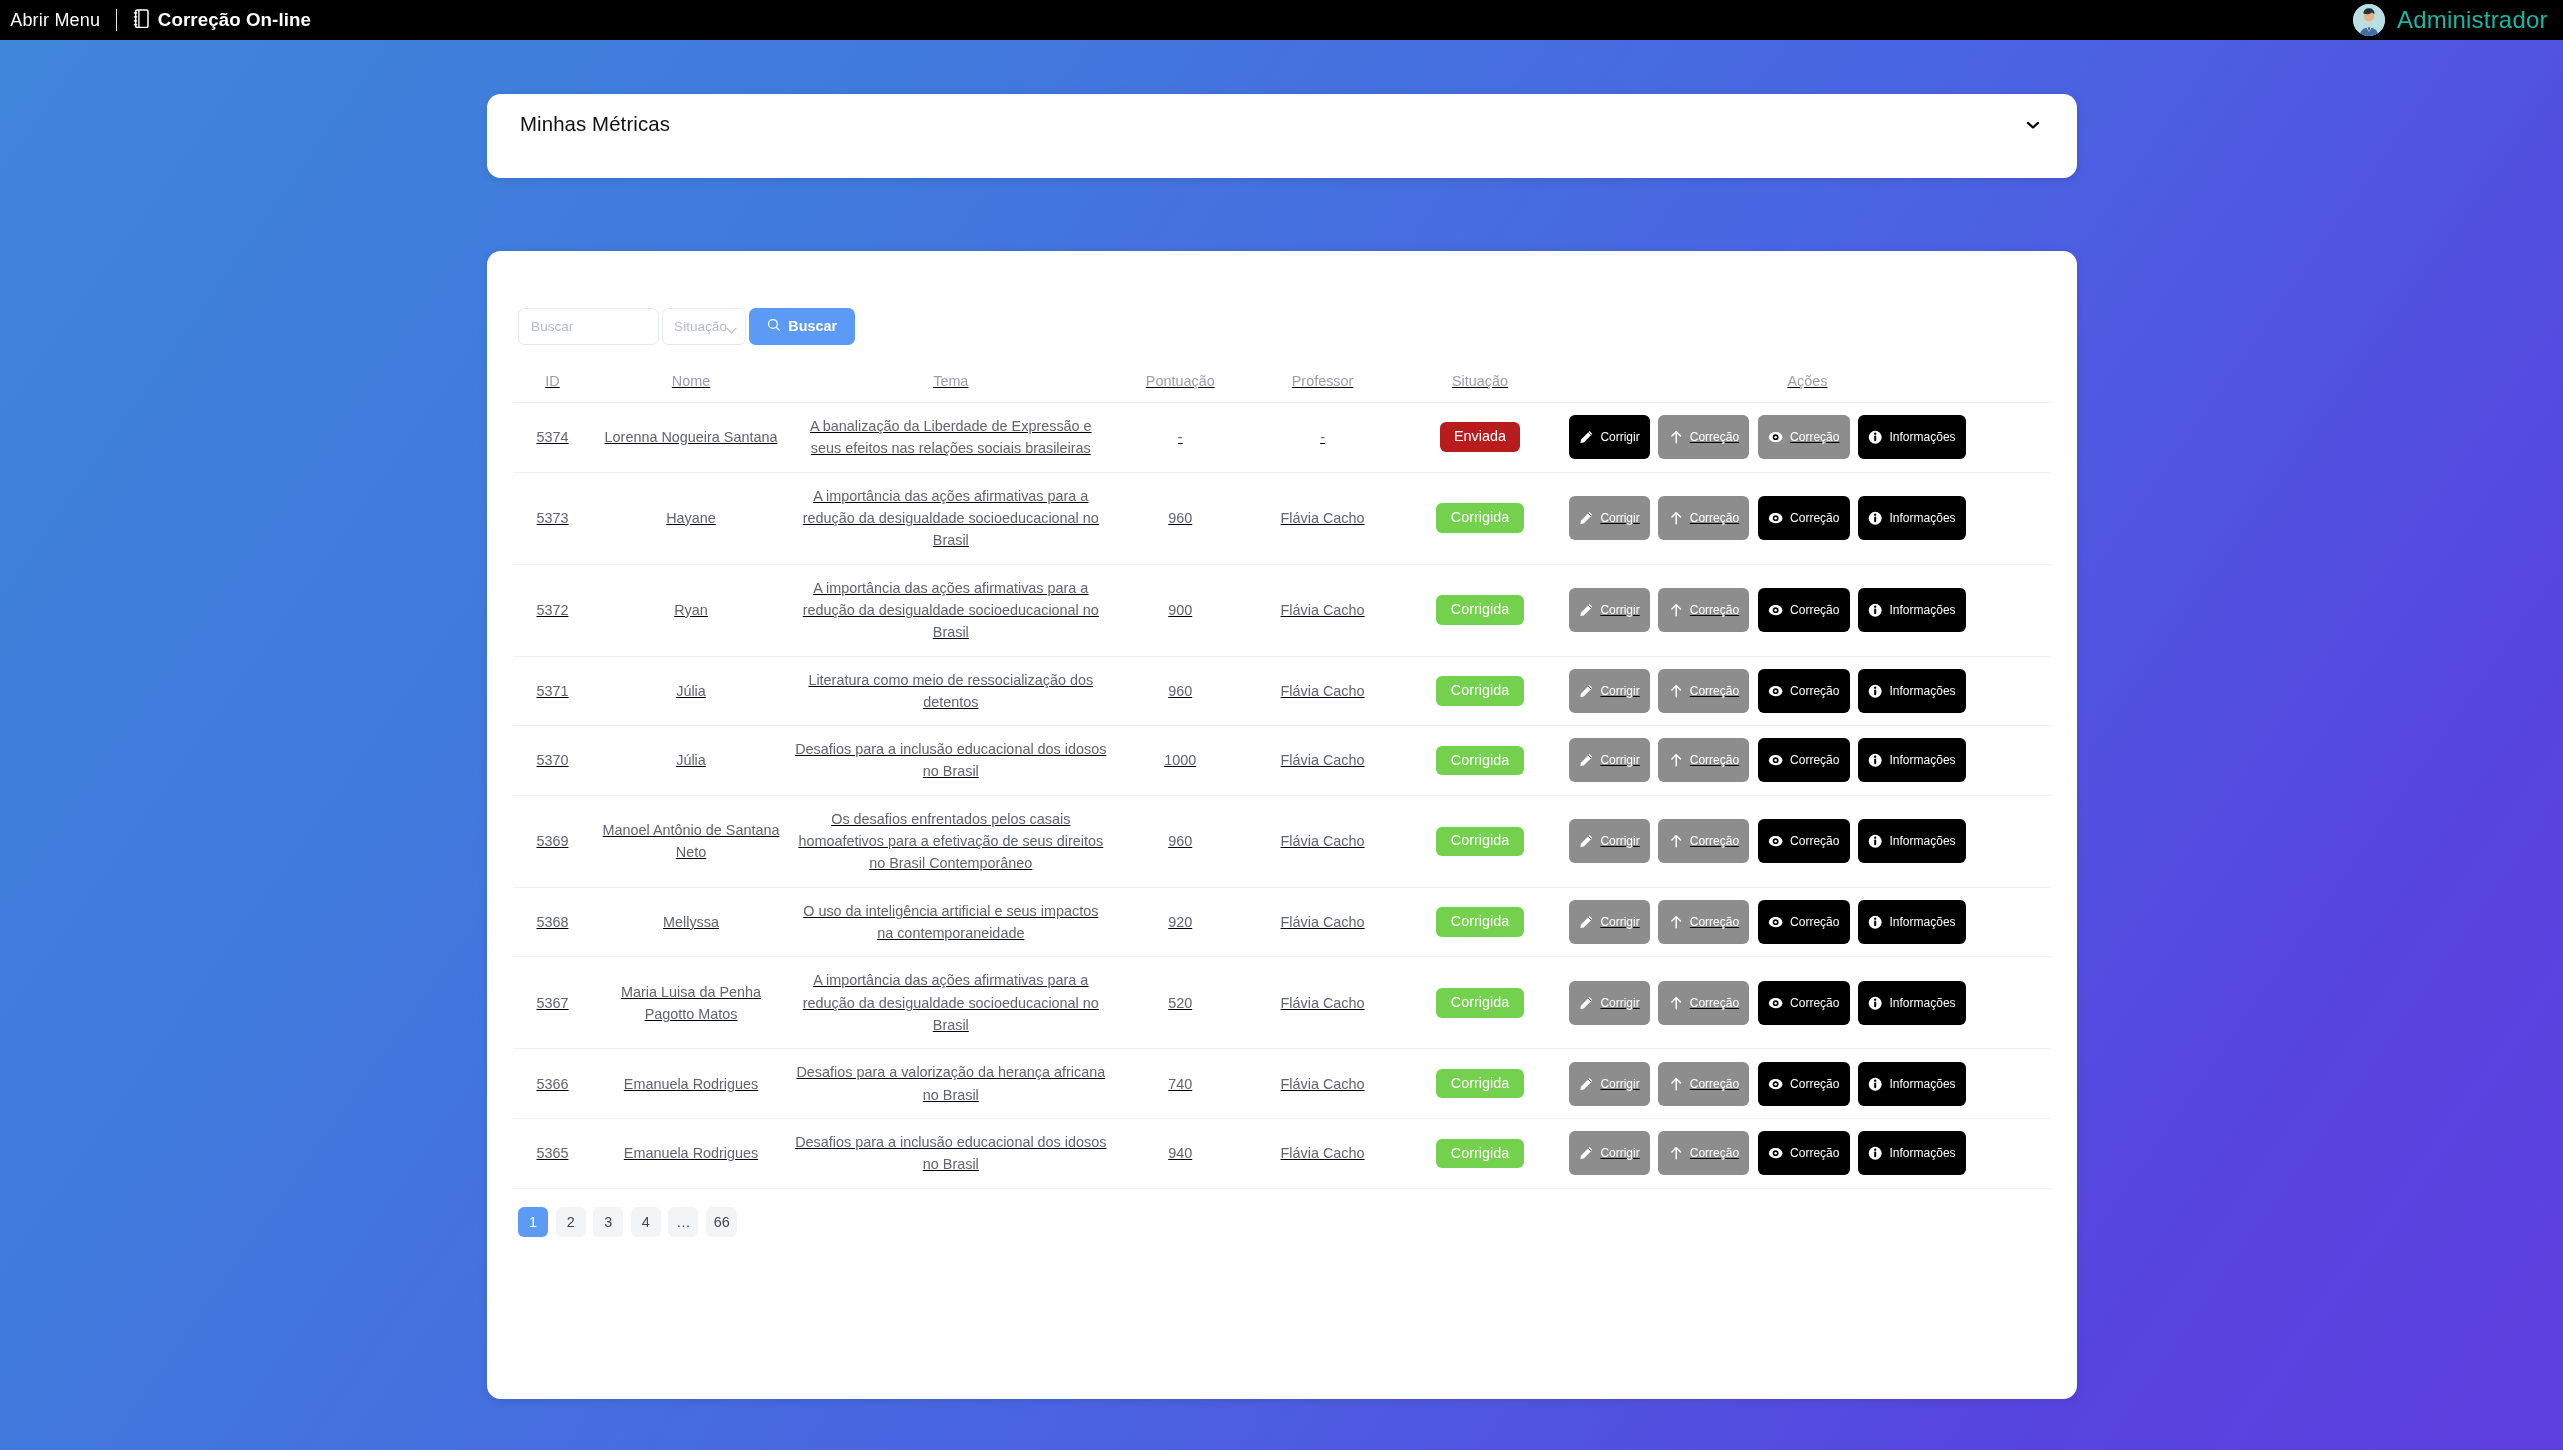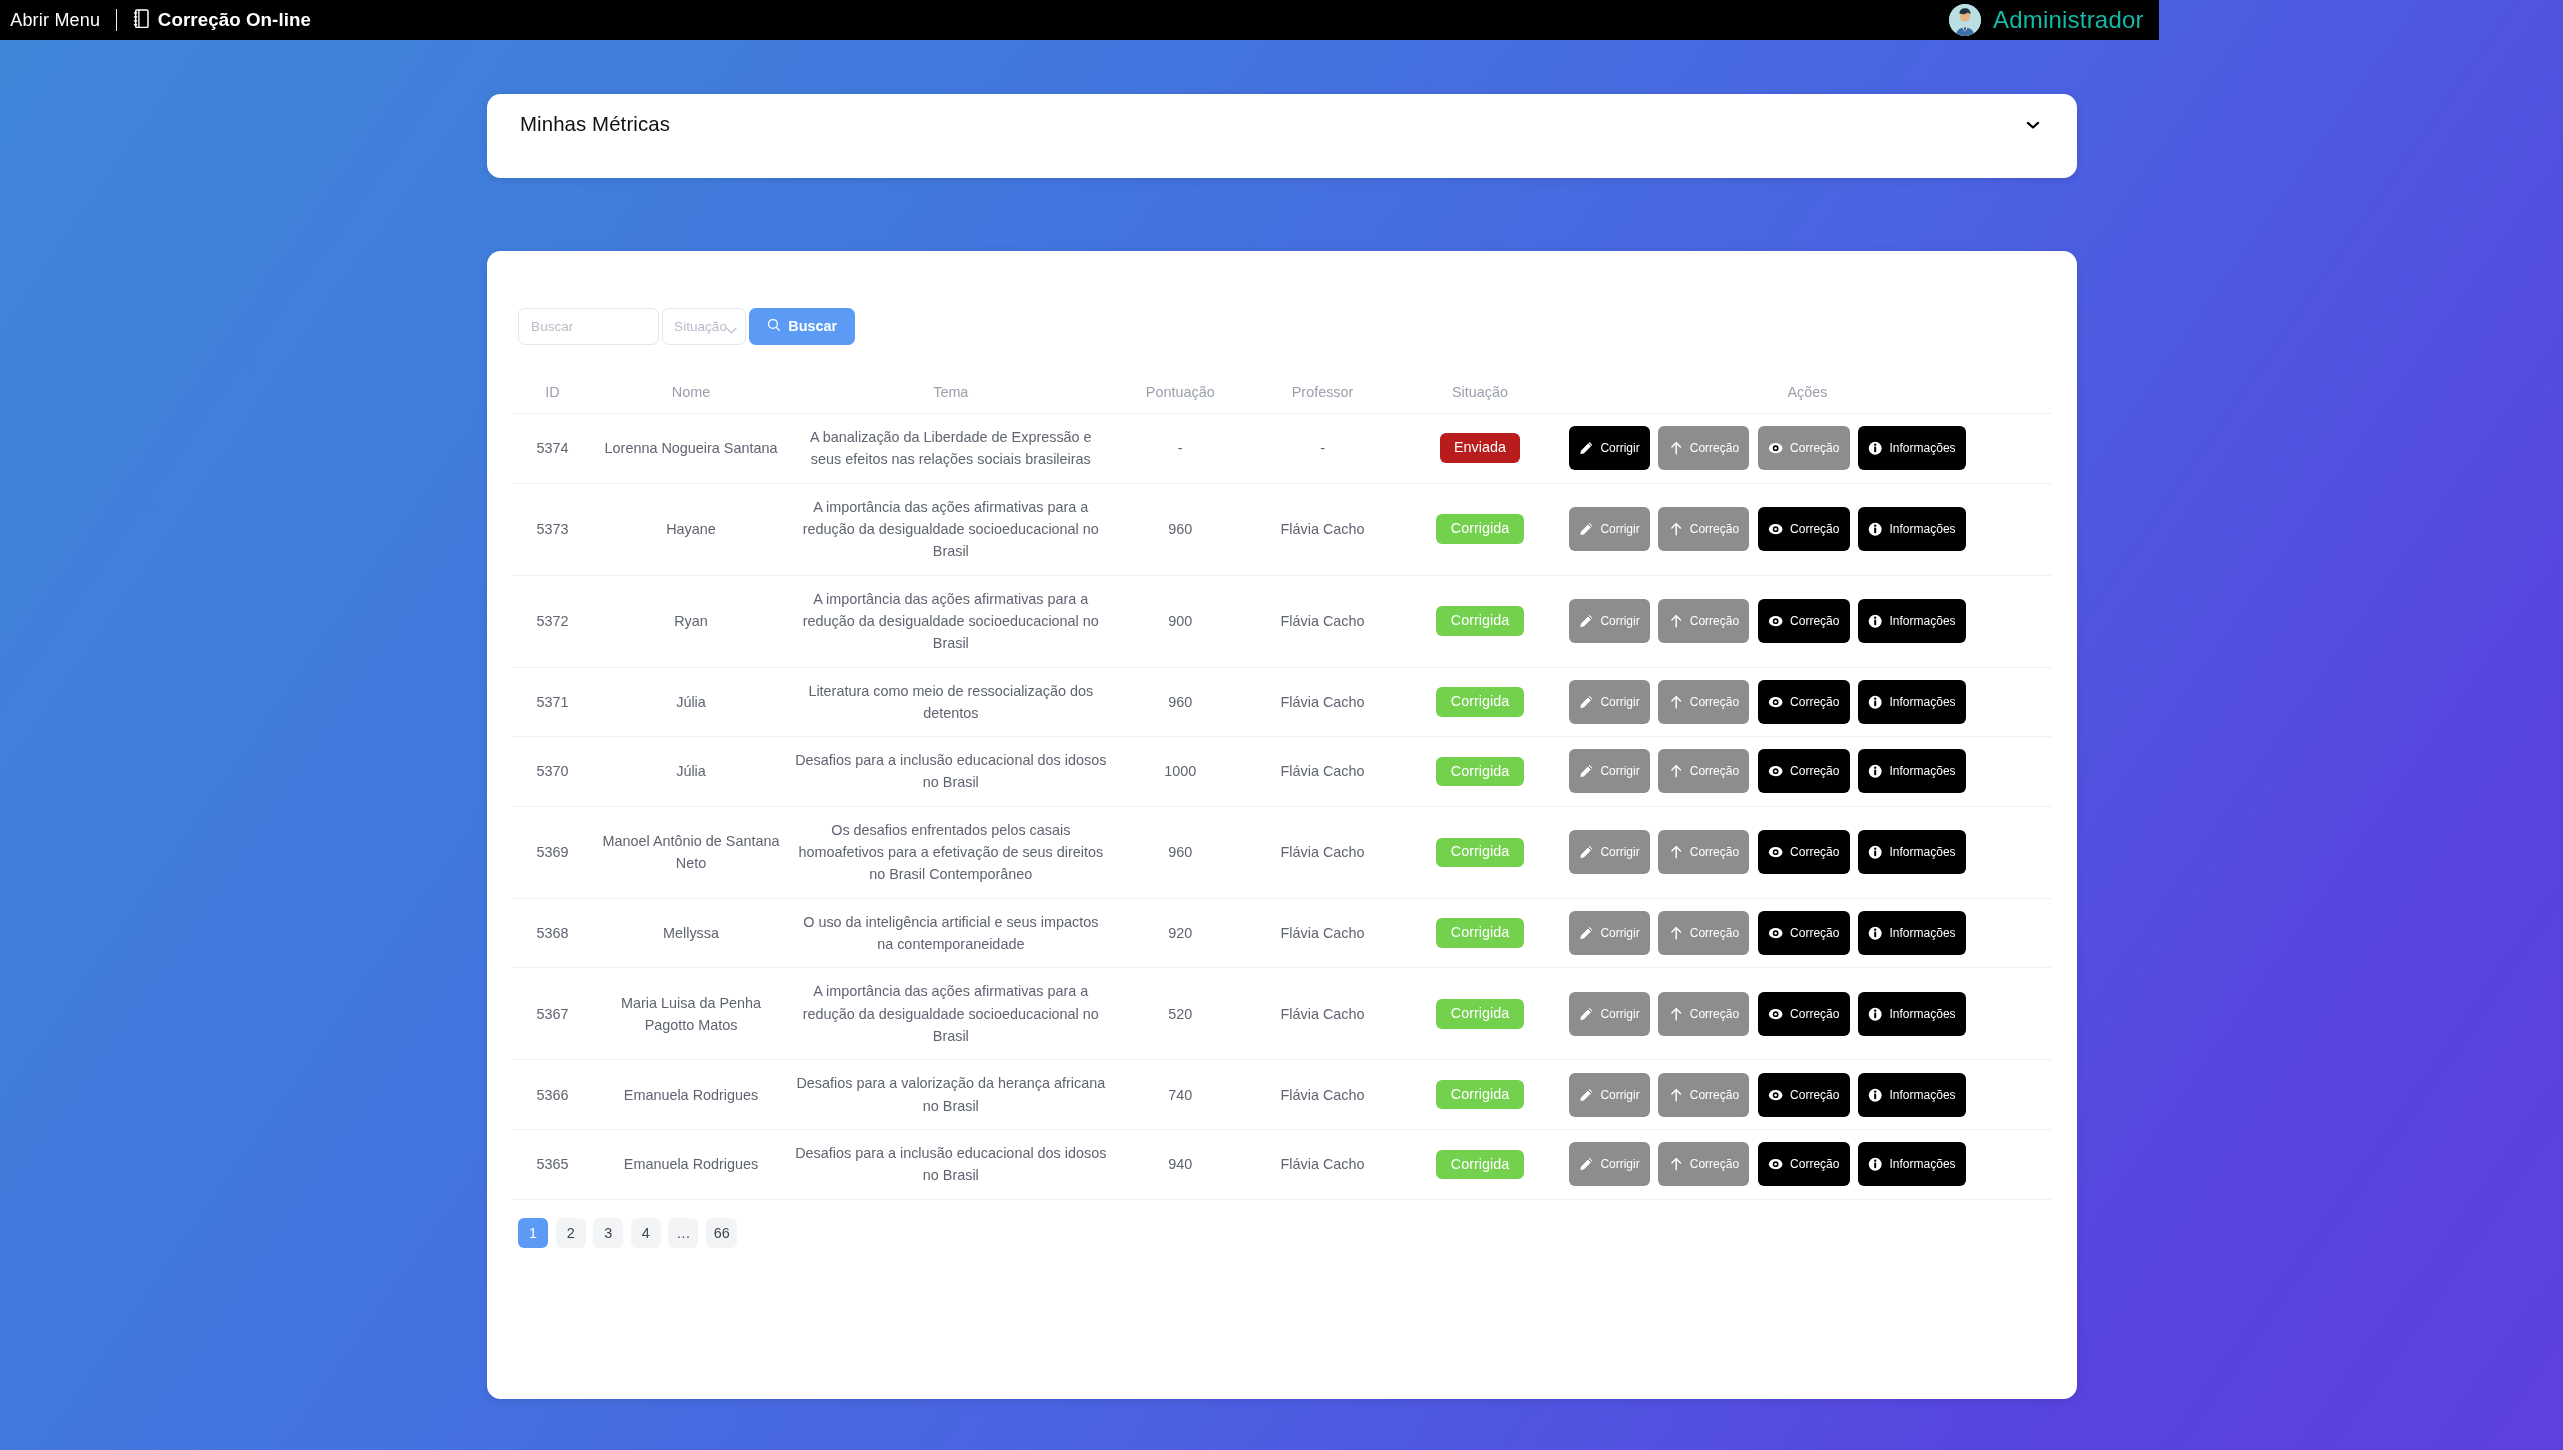--- a/index.html
+++ b/index.html
@@ -5,21 +5,21 @@
   * { margin:0; padding:0; box-sizing:border-box; }
   html,body { width:2563px; height:1451px; }
   body {
     font-family:"Liberation Sans", sans-serif;
     background: linear-gradient(125deg, #3f86da 0%, #4179dd 28%, #4a63e2 58%, #5744df 85%, #5e40e0 100%);
     overflow:hidden;
   }
 
   
   .topbar {
-    position:absolute; top:0; left:0; width:2159px; height:40px;
+    position:absolute; top:0; left:0; width:2563px; height:40px;
     background:#000; color:#fff; display:flex; align-items:center;
   }
   .topbar-left { display:flex; align-items:center; padding-left:10.2px; }
   .menu-btn {
     font-size:18px; color:#fff; letter-spacing:0.2px; line-height:1;
     background:transparent; border:none; cursor:pointer;
     font-family:"Liberation Sans", sans-serif;
   }
   .topbar-divider { width:1.7px; height:22px; background:#fff; margin:0 15.3px; opacity:.92; }
   .brand { display:flex; align-items:center; gap:9.3px; }
@@ -70,21 +70,21 @@
   .select-label { font-size:13.6px; color:#b6bcc7; }
   .select-chev { position:absolute; right:8.5px; top:14.4px; width:11px; height:7.6px; }
   .btn-buscar {
     height:37px; padding:0 18px; border:none; border-radius:6.8px;
     background:#5b9bf5; color:#fff; font-size:14.4px; font-weight:bold;
     display:flex; align-items:center; gap:7.6px; cursor:pointer;
     font-family:"Liberation Sans", sans-serif;
   }
 
   
-  table.redacoes { width:100%; border-collapse:collapse; margin-top:32px; table-layout:fixed; }
+  table.redacoes { width:100%; border-collapse:collapse; margin-top:21px; table-layout:fixed;text-decoration:underline; }
   table.redacoes th {
     font-size:14.4px; font-weight:normal; color:#9aa0ab;
     padding:7.6px 3.4px 12.7px 3.4px; text-align:center; border-bottom:0.8px solid #eef0f4;
   }
   table.redacoes td {
     font-size:14.4px; color:#5f6470; text-align:center;
     padding:12px 5.1px; border-bottom:0.8px solid #eef0f4; line-height:1.55;
   }
   .col-id    { width:73px; }
   .col-nome  { width:183px; }

